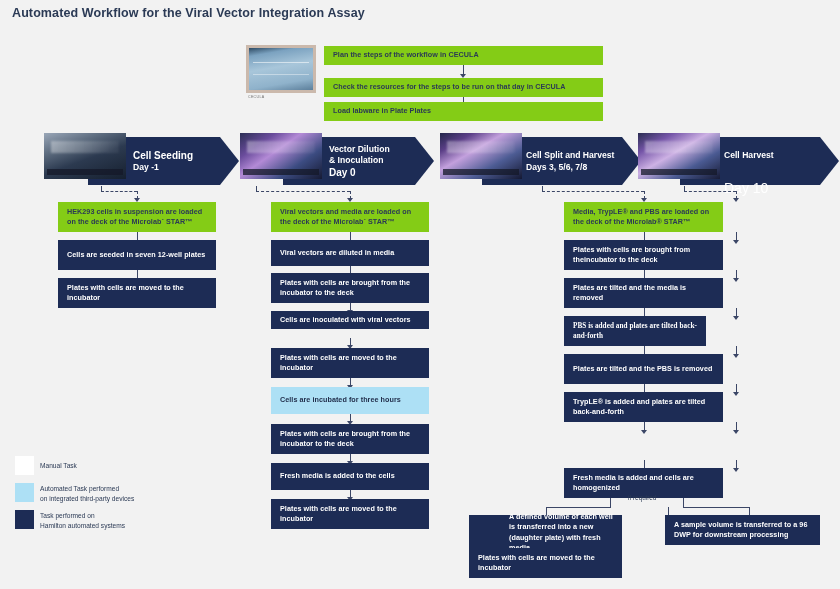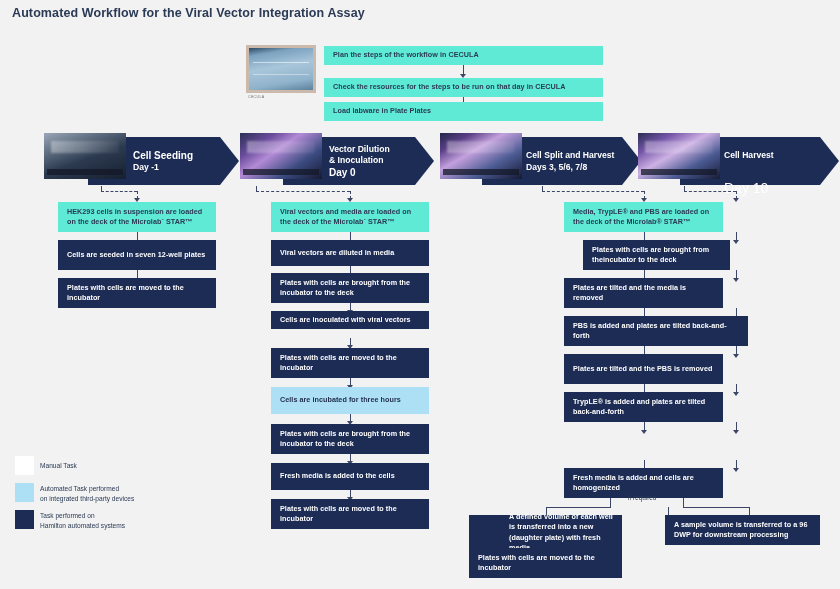--- a/index.html
+++ b/index.html
@@ -24,21 +24,21 @@
   .box{
     position:absolute;
     box-sizing:border-box;
     font-size:7.2px;
     line-height:1.45;
     display:flex;align-items:center;
     padding:5px 9px;
     font-weight:700;
     letter-spacing:.05px;
   }
-  .box.manual{ background:#5eead4;color:#2b3a55; }
+  .box.manual{ background:#84cc16;color:#2b3a55; }
   .box.third{ background:#ade0f5;color:#23304d; }
   .box.auto{ background:#1d2c55;color:#ffffff; }
 
   
   .ceculabox{ height:19px; }
 
   
   .banner{
     position:absolute;
     height:48px;
@@ -254,33 +254,33 @@
   <div class="arrow-d" style="left:347px;top:497px;"></div>
 
   <div class="box auto" style="left:271px;top:499px;width:158px;height:30px;">Plates with cells are moved to the incubator</div>
 
   <div class="box manual" style="left:564px;top:202px;width:159px;height:30px;">Media, TrypLE® and PBS are loaded on the deck of the Microlab® STAR™</div>
   <div class="vline" style="left:644px;top:232px;height:9px;"></div>
   <div class="arrow-d" style="left:641px;top:240px;"></div>
   <div class="vline" style="left:736px;top:232px;height:9px;"></div>
   <div class="arrow-d" style="left:733px;top:240px;"></div>
 
-  <div class="box auto" style="left:564px;top:240px;width:147px;height:30px;margin-left:19px;">Plates with cells are brought from theincubator to the deck</div>
+  <div class="box auto" style="left:564px;top:240px;width:159px;height:30px;">Plates with cells are brought from theincubator to the deck</div>
   <div class="vline" style="left:644px;top:270px;height:9px;"></div>
   <div class="arrow-d" style="left:641px;top:278px;"></div>
   <div class="vline" style="left:736px;top:270px;height:9px;"></div>
   <div class="arrow-d" style="left:733px;top:278px;"></div>
 
   <div class="box auto" style="left:564px;top:278px;width:159px;height:30px;">Plates are tilted and the media is removed</div>
   <div class="vline" style="left:644px;top:308px;height:9px;"></div>
   <div class="arrow-d" style="left:641px;top:316px;"></div>
   <div class="vline" style="left:736px;top:308px;height:9px;"></div>
   <div class="arrow-d" style="left:733px;top:316px;"></div>
 
-  <div class="box auto" style="left:564px;top:316px;width:184px;height:30px;">PBS is added and plates are tilted back-and-forth</div>
+  <div class="box auto" style="left:564px;top:316px;width:142px;height:30px;font-family:Liberation Serif, serif;">PBS is added and plates are tilted back-and-forth</div>
   <div class="vline" style="left:644px;top:346px;height:9px;"></div>
   <div class="arrow-d" style="left:641px;top:354px;"></div>
   <div class="vline" style="left:736px;top:346px;height:9px;"></div>
   <div class="arrow-d" style="left:733px;top:354px;"></div>
 
   <div class="box auto" style="left:564px;top:354px;width:159px;height:30px;">Plates are tilted and the PBS is removed</div>
   <div class="vline" style="left:644px;top:384px;height:9px;"></div>
   <div class="arrow-d" style="left:641px;top:392px;"></div>
   <div class="vline" style="left:736px;top:384px;height:9px;"></div>
   <div class="arrow-d" style="left:733px;top:392px;"></div>

